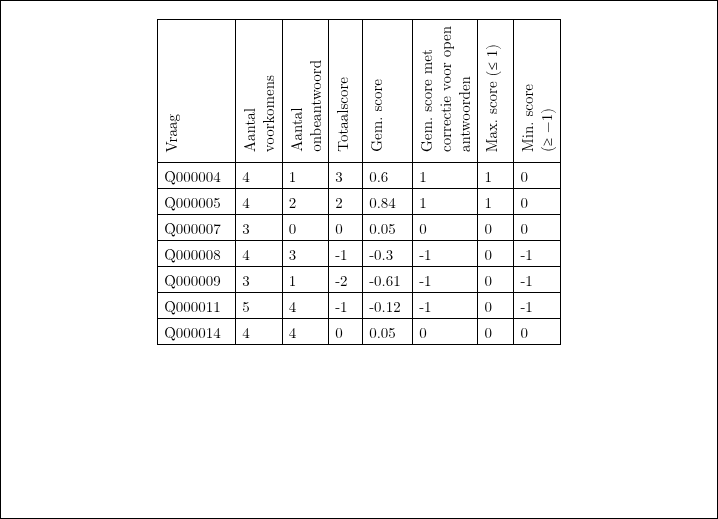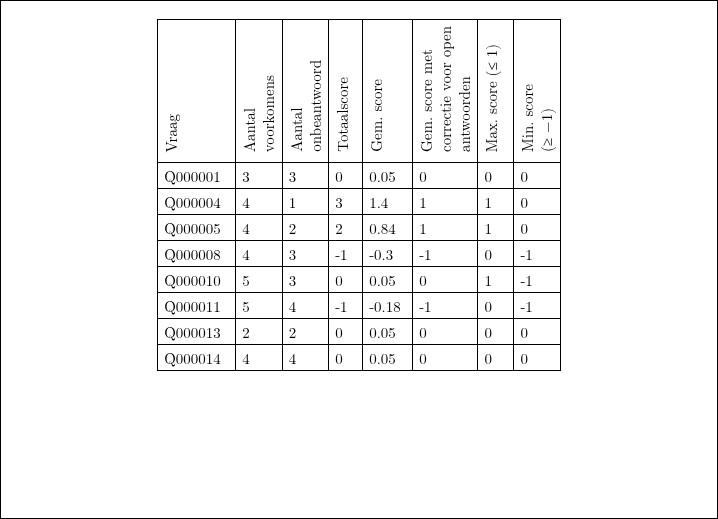--- a/index.html
+++ b/index.html
@@ -66,89 +66,79 @@
         <th class="c1"><span class="rot">Aantal<br>voorkomens</span></th>
         <th class="c2"><span class="rot">Aantal<br>onbeantwoord</span></th>
         <th class="c3"><span class="rot">Totaalscore</span></th>
         <th class="c4"><span class="rot">Gem. score</span></th>
         <th class="c5"><span class="rot">Gem. score met<br>correctie voor open<br>antwoorden</span></th>
         <th class="c6"><span class="rot">Max. score (≤ 1)</span></th>
         <th class="c7"><span class="rot">Min. score<br>(≥ −1)</span></th>
       </tr>
     </thead>
     <tbody id="tbody">
-    <tr>
-          <td class="c0">Q000001</td>
-          <td class="c1">3</td>
-          <td class="c2">3</td>
-          <td class="c3">0</td>
-          <td class="c4">0.05</td>
-          <td class="c5">0</td>
-          <td class="c6">0</td>
-          <td class="c7">0</td>
-        </tr>
         <tr>
           <td class="c0">Q000004</td>
           <td class="c1">4</td>
           <td class="c2">1</td>
           <td class="c3">3</td>
-          <td class="c4">1.4</td>
+          <td class="c4">0.6</td>
           <td class="c5">1</td>
           <td class="c6">1</td>
           <td class="c7">0</td>
         </tr>
         <tr>
           <td class="c0">Q000005</td>
           <td class="c1">4</td>
           <td class="c2">2</td>
           <td class="c3">2</td>
           <td class="c4">0.84</td>
           <td class="c5">1</td>
           <td class="c6">1</td>
           <td class="c7">0</td>
         </tr>
         <tr>
+          <td class="c0">Q000007</td>
+          <td class="c1">3</td>
+          <td class="c2">0</td>
+          <td class="c3">0</td>
+          <td class="c4">0.05</td>
+          <td class="c5">0</td>
+          <td class="c6">0</td>
+          <td class="c7">0</td>
+        </tr>
+        <tr>
           <td class="c0">Q000008</td>
           <td class="c1">4</td>
           <td class="c2">3</td>
           <td class="c3">-1</td>
           <td class="c4">-0.3</td>
           <td class="c5">-1</td>
           <td class="c6">0</td>
           <td class="c7">-1</td>
         </tr>
         <tr>
-          <td class="c0">Q000010</td>
-          <td class="c1">5</td>
-          <td class="c2">3</td>
-          <td class="c3">0</td>
-          <td class="c4">0.05</td>
-          <td class="c5">0</td>
-          <td class="c6">1</td>
+          <td class="c0">Q000009</td>
+          <td class="c1">3</td>
+          <td class="c2">1</td>
+          <td class="c3">-2</td>
+          <td class="c4">-0.61</td>
+          <td class="c5">-1</td>
+          <td class="c6">0</td>
           <td class="c7">-1</td>
         </tr>
         <tr>
           <td class="c0">Q000011</td>
           <td class="c1">5</td>
           <td class="c2">4</td>
           <td class="c3">-1</td>
-          <td class="c4">-0.18</td>
+          <td class="c4">-0.12</td>
           <td class="c5">-1</td>
           <td class="c6">0</td>
           <td class="c7">-1</td>
-        </tr>
-        <tr>
-          <td class="c0">Q000013</td>
-          <td class="c1">2</td>
-          <td class="c2">2</td>
-          <td class="c3">0</td>
-          <td class="c4">0.05</td>
-          <td class="c5">0</td>
-          <td class="c6">0</td>
-          <td class="c7">0</td>
         </tr>
         <tr>
           <td class="c0">Q000014</td>
           <td class="c1">4</td>
           <td class="c2">4</td>
           <td class="c3">0</td>
           <td class="c4">0.05</td>
           <td class="c5">0</td>
           <td class="c6">0</td>
           <td class="c7">0</td>

